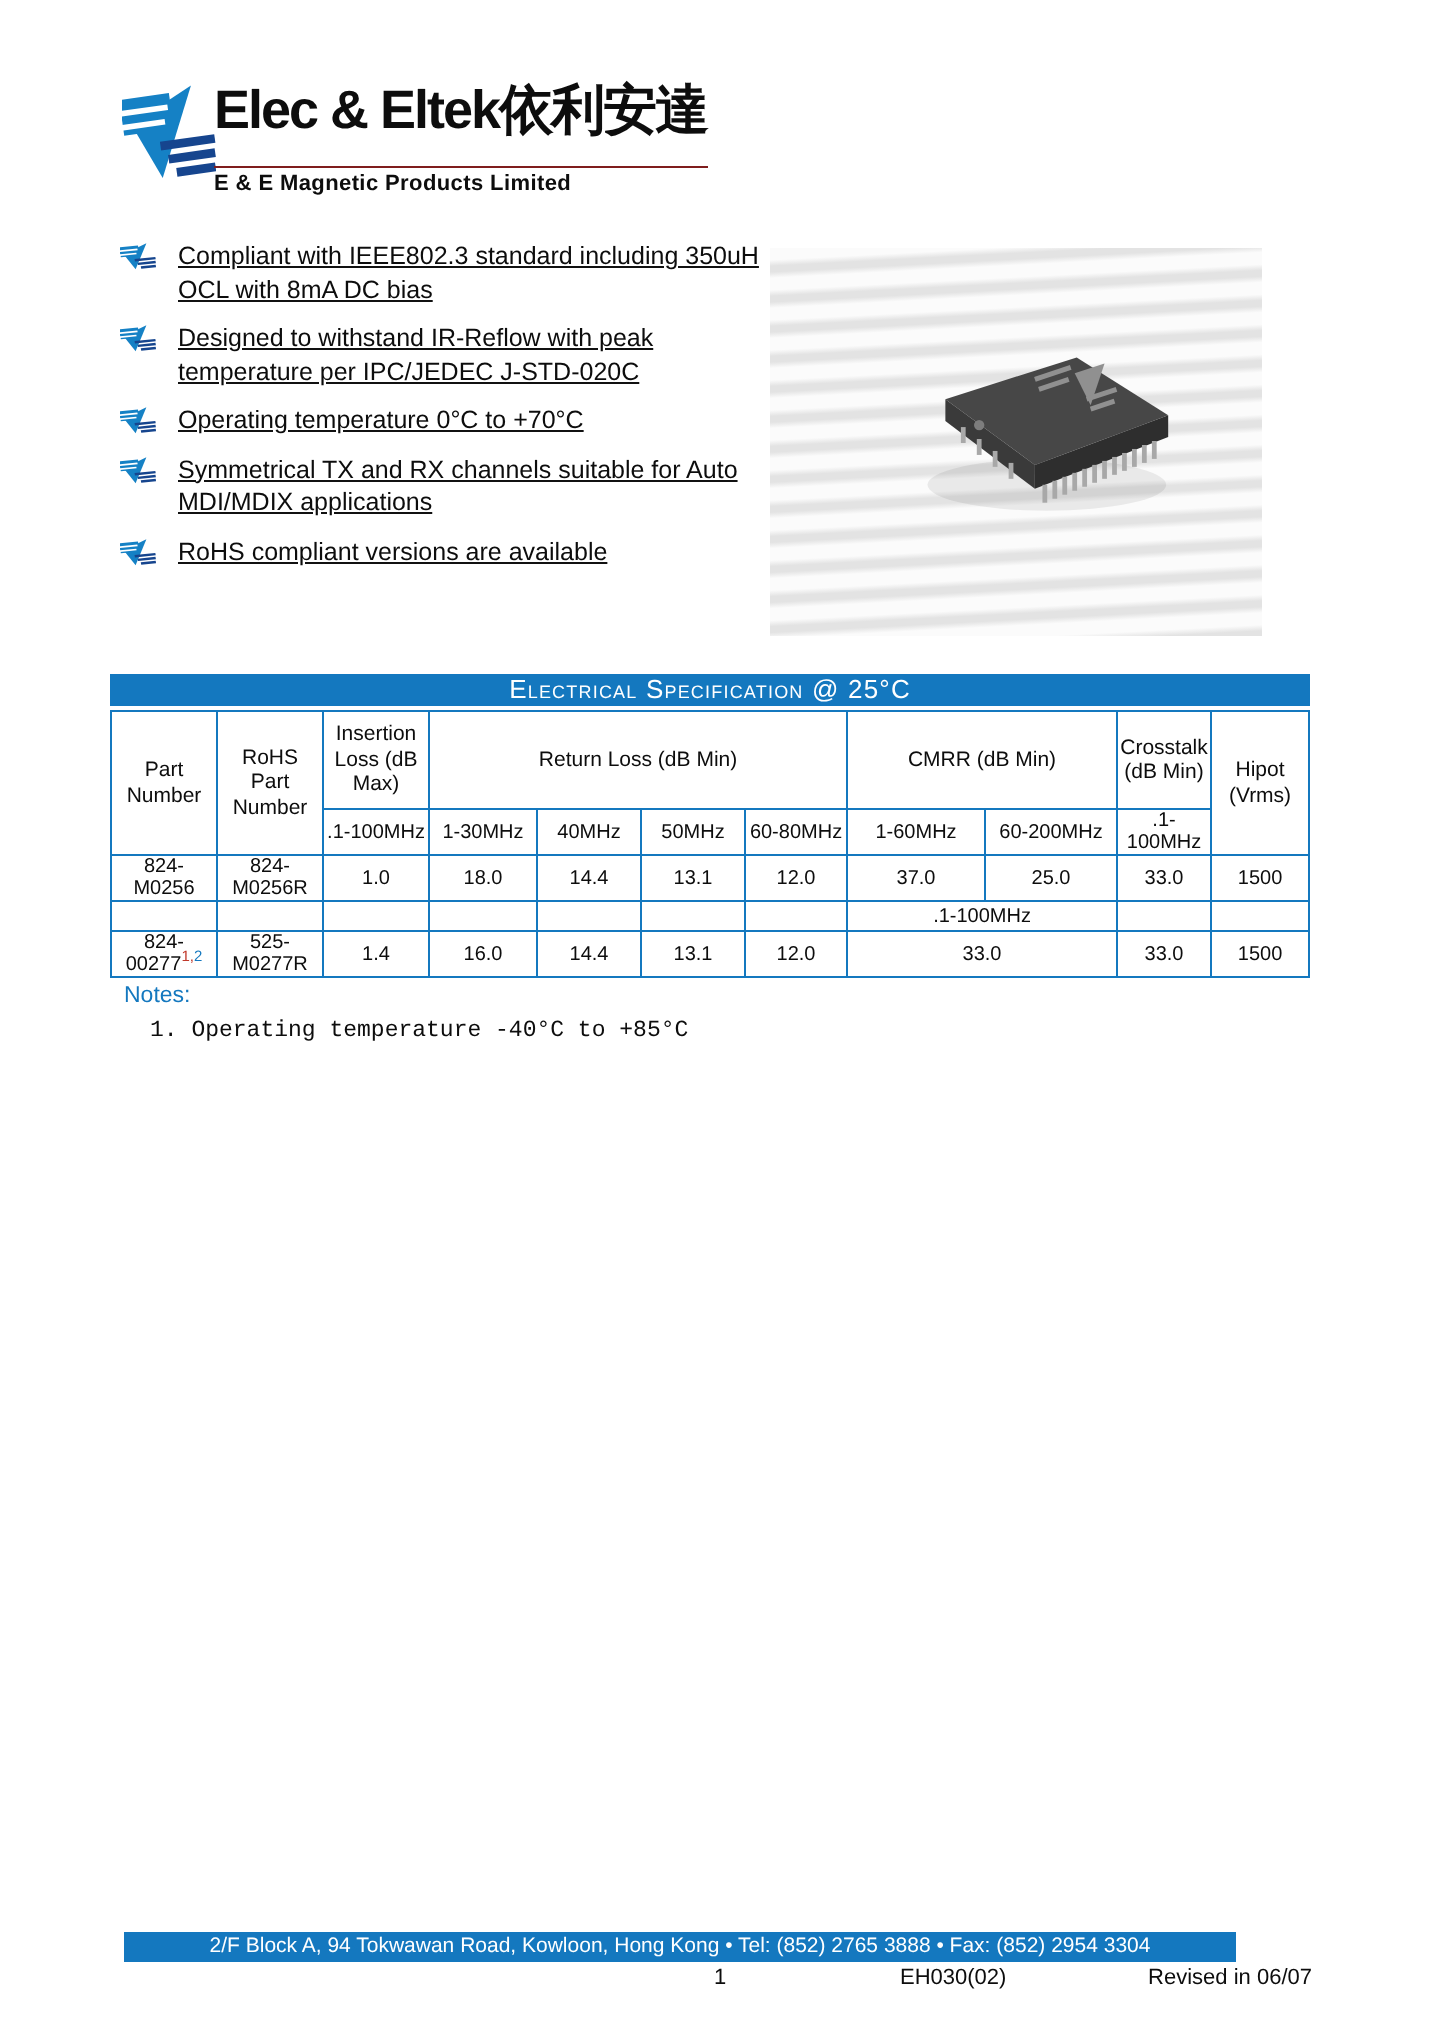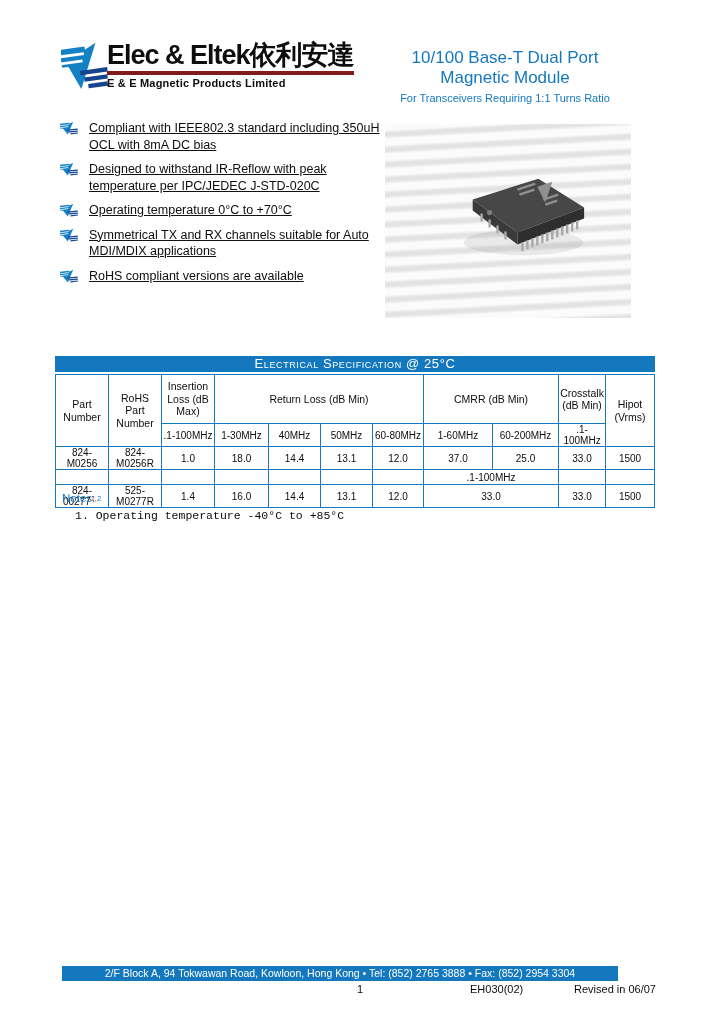--- a/index.html
+++ b/index.html
@@ -6,21 +6,21 @@
   .page {
     position:relative; width:720px; height:1012px; background:#ffffff;
     font-family:"Liberation Sans", sans-serif; color:#111; overflow:hidden;
   }
 
   
   .logo-mark { position:absolute; left:61px; top:36px; width:47px; height:59px; }
   .company-block { position:absolute; left:107px; top:40px; }
   .company-name {
     display:inline-block; font-size:27px; font-weight:bold; letter-spacing:-1px;
-    line-height:31px; border-bottom:4px solid #7f1d1d; padding-bottom:0px; color:#0d0d0d;
+    line-height:31px; border-bottom:1px solid #7f1d1d; padding-bottom:12px; color:#0d0d0d;
     white-space:nowrap;
   }
   .company-sub { font-size:11px; font-weight:bold; letter-spacing:0.2px; margin-top:2px; color:#0d0d0d; }
 
   .title-block { position:absolute; left:385px; top:48px; width:240px; text-align:center; color:#1478bf; }
   .product-title { font-size:17px; line-height:20px; }
   .product-subtitle { font-size:11px; margin-top:4px; }
 
   
   .features { position:absolute; left:60px; top:120px; width:320px; display:flex; flex-direction:column; gap:8px; }
@@ -33,21 +33,21 @@
     position:absolute; left:385px; top:124px; width:246px; height:194px;
     background:repeating-linear-gradient(177deg,#fbfbfb 0px,#fbfbfb 6px,#e3e3e3 9px,#e3e3e3 12px,#fbfbfb 15px);
     overflow:hidden;
   }
   .photo svg { position:absolute; left:0; top:0; }
 
   
   .spec-section { position:absolute; left:55px; top:337px; width:600px; }
   .spec-title {
     height:16px; line-height:16px; background:#1478bf; color:#fff; text-align:center;
-    font-variant:small-caps; font-size:13px; letter-spacing:0.6px; margin-bottom:2px;margin-top:19px;
+    font-variant:small-caps; font-size:13px; letter-spacing:0.6px; margin-bottom:2px;
   }
   table.spec { border-collapse:collapse; table-layout:fixed; width:599px; }
   table.spec th, table.spec td {
     border:1px solid #1478bf; text-align:center; vertical-align:middle;
     padding:0 1px; font-weight:normal; color:#0d0d0d; overflow:hidden;
   }
   tr.group-row th { height:48px; font-size:10.5px; line-height:12.5px; }
   tr.sub-row th { height:19px; font-size:10px; }
   tr.data-row td { height:19px; font-size:10px; }
   tr.mid-row td { height:14px; font-size:10px; }
@@ -61,21 +61,21 @@
   .note-item { margin-left:13px; margin-top:5px; color:#0d0d0d;font-family:Liberation Mono, monospace; }
 
   
   .footer-bar {
     position:absolute; left:62px; top:966px; width:556px; height:15px;
     background:#1478bf; color:#fff; font-size:10.5px; line-height:15px; text-align:center;
     white-space:nowrap;
   }
   .footer-meta { position:absolute; left:0; top:983px; width:720px; height:16px; font-size:11px; color:#0d0d0d; }
   .page-number { position:absolute; left:0; right:0; text-align:center; }
-  .doc-code { position:absolute; left:470px; }
+  .doc-code { position:absolute; left:450px; }
   .revision { position:absolute; right:64px; }
 </style>
 </head>
 <body>
 
 <div class="page">
 
   <svg class="logo-mark" viewBox="0 0 60 64">
     <g transform="rotate(-8 30 30)">
         <rect x="1" y="8" width="32" height="23" fill="#1581c5"></rect>
@@ -90,25 +90,20 @@
       <rect x="27" y="47" width="30" height="5.6"></rect>
       <rect x="31" y="56" width="25" height="5.6"></rect>
     </g>
   </svg>
 
   <div class="company-block">
     <div class="company-name">Elec &amp; Eltek依利安達</div>
     <div class="company-sub">E &amp; E Magnetic Products Limited</div>
   </div>
 
-  <div class="title-block">
-    <div class="product-title">10/100 Base-T Dual Port</div>
-    <div class="product-title">Magnetic Module</div>
-    <div class="product-subtitle">For Transceivers Requiring 1:1 Turns Ratio</div>
-  </div>
 
   <div class="features">
     <div class="feature">
       <svg class="bullet-icon" viewBox="0 0 60 64" preserveAspectRatio="none">
           <g transform="rotate(-8 30 30)">
             <rect x="1" y="8" width="32" height="23" fill="#1581c5"></rect>
           </g>
           <polygon points="44,3 6,28 26,62" fill="#1581c5"></polygon>
           <g transform="rotate(-8 30 30)" fill="#fff">
             <rect x="-3" y="15" width="34" height="3.6"></rect>

